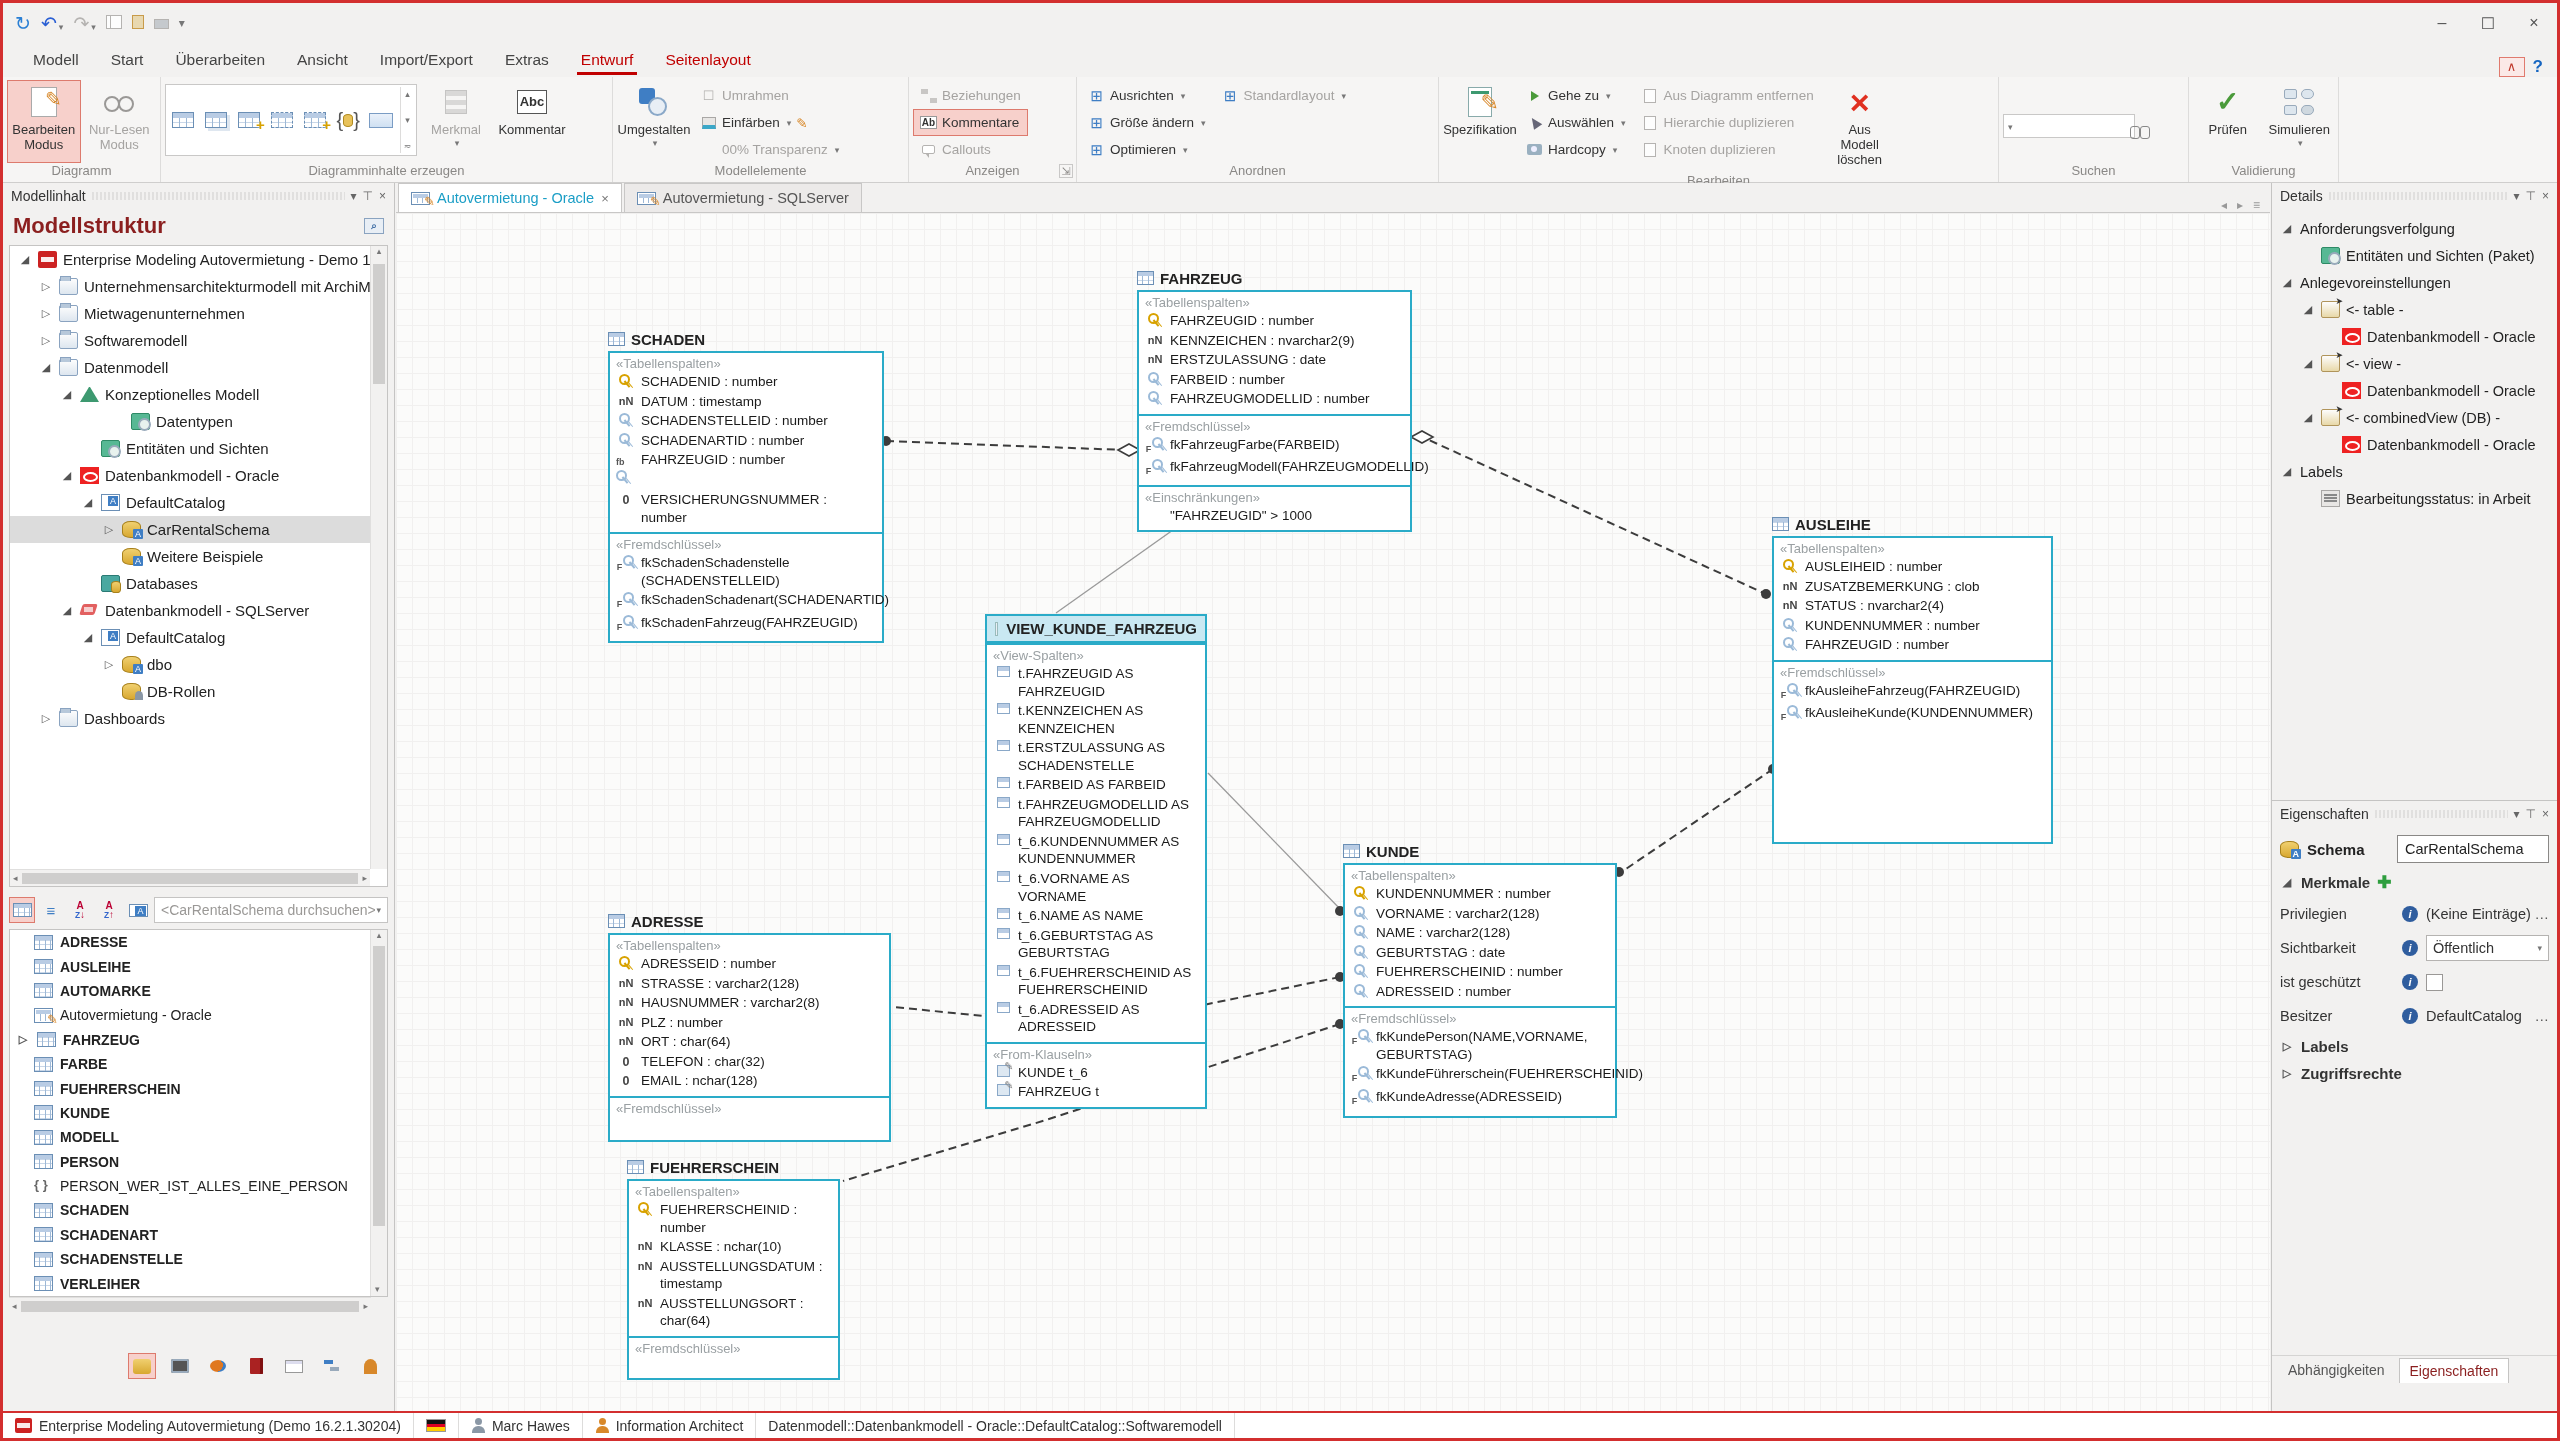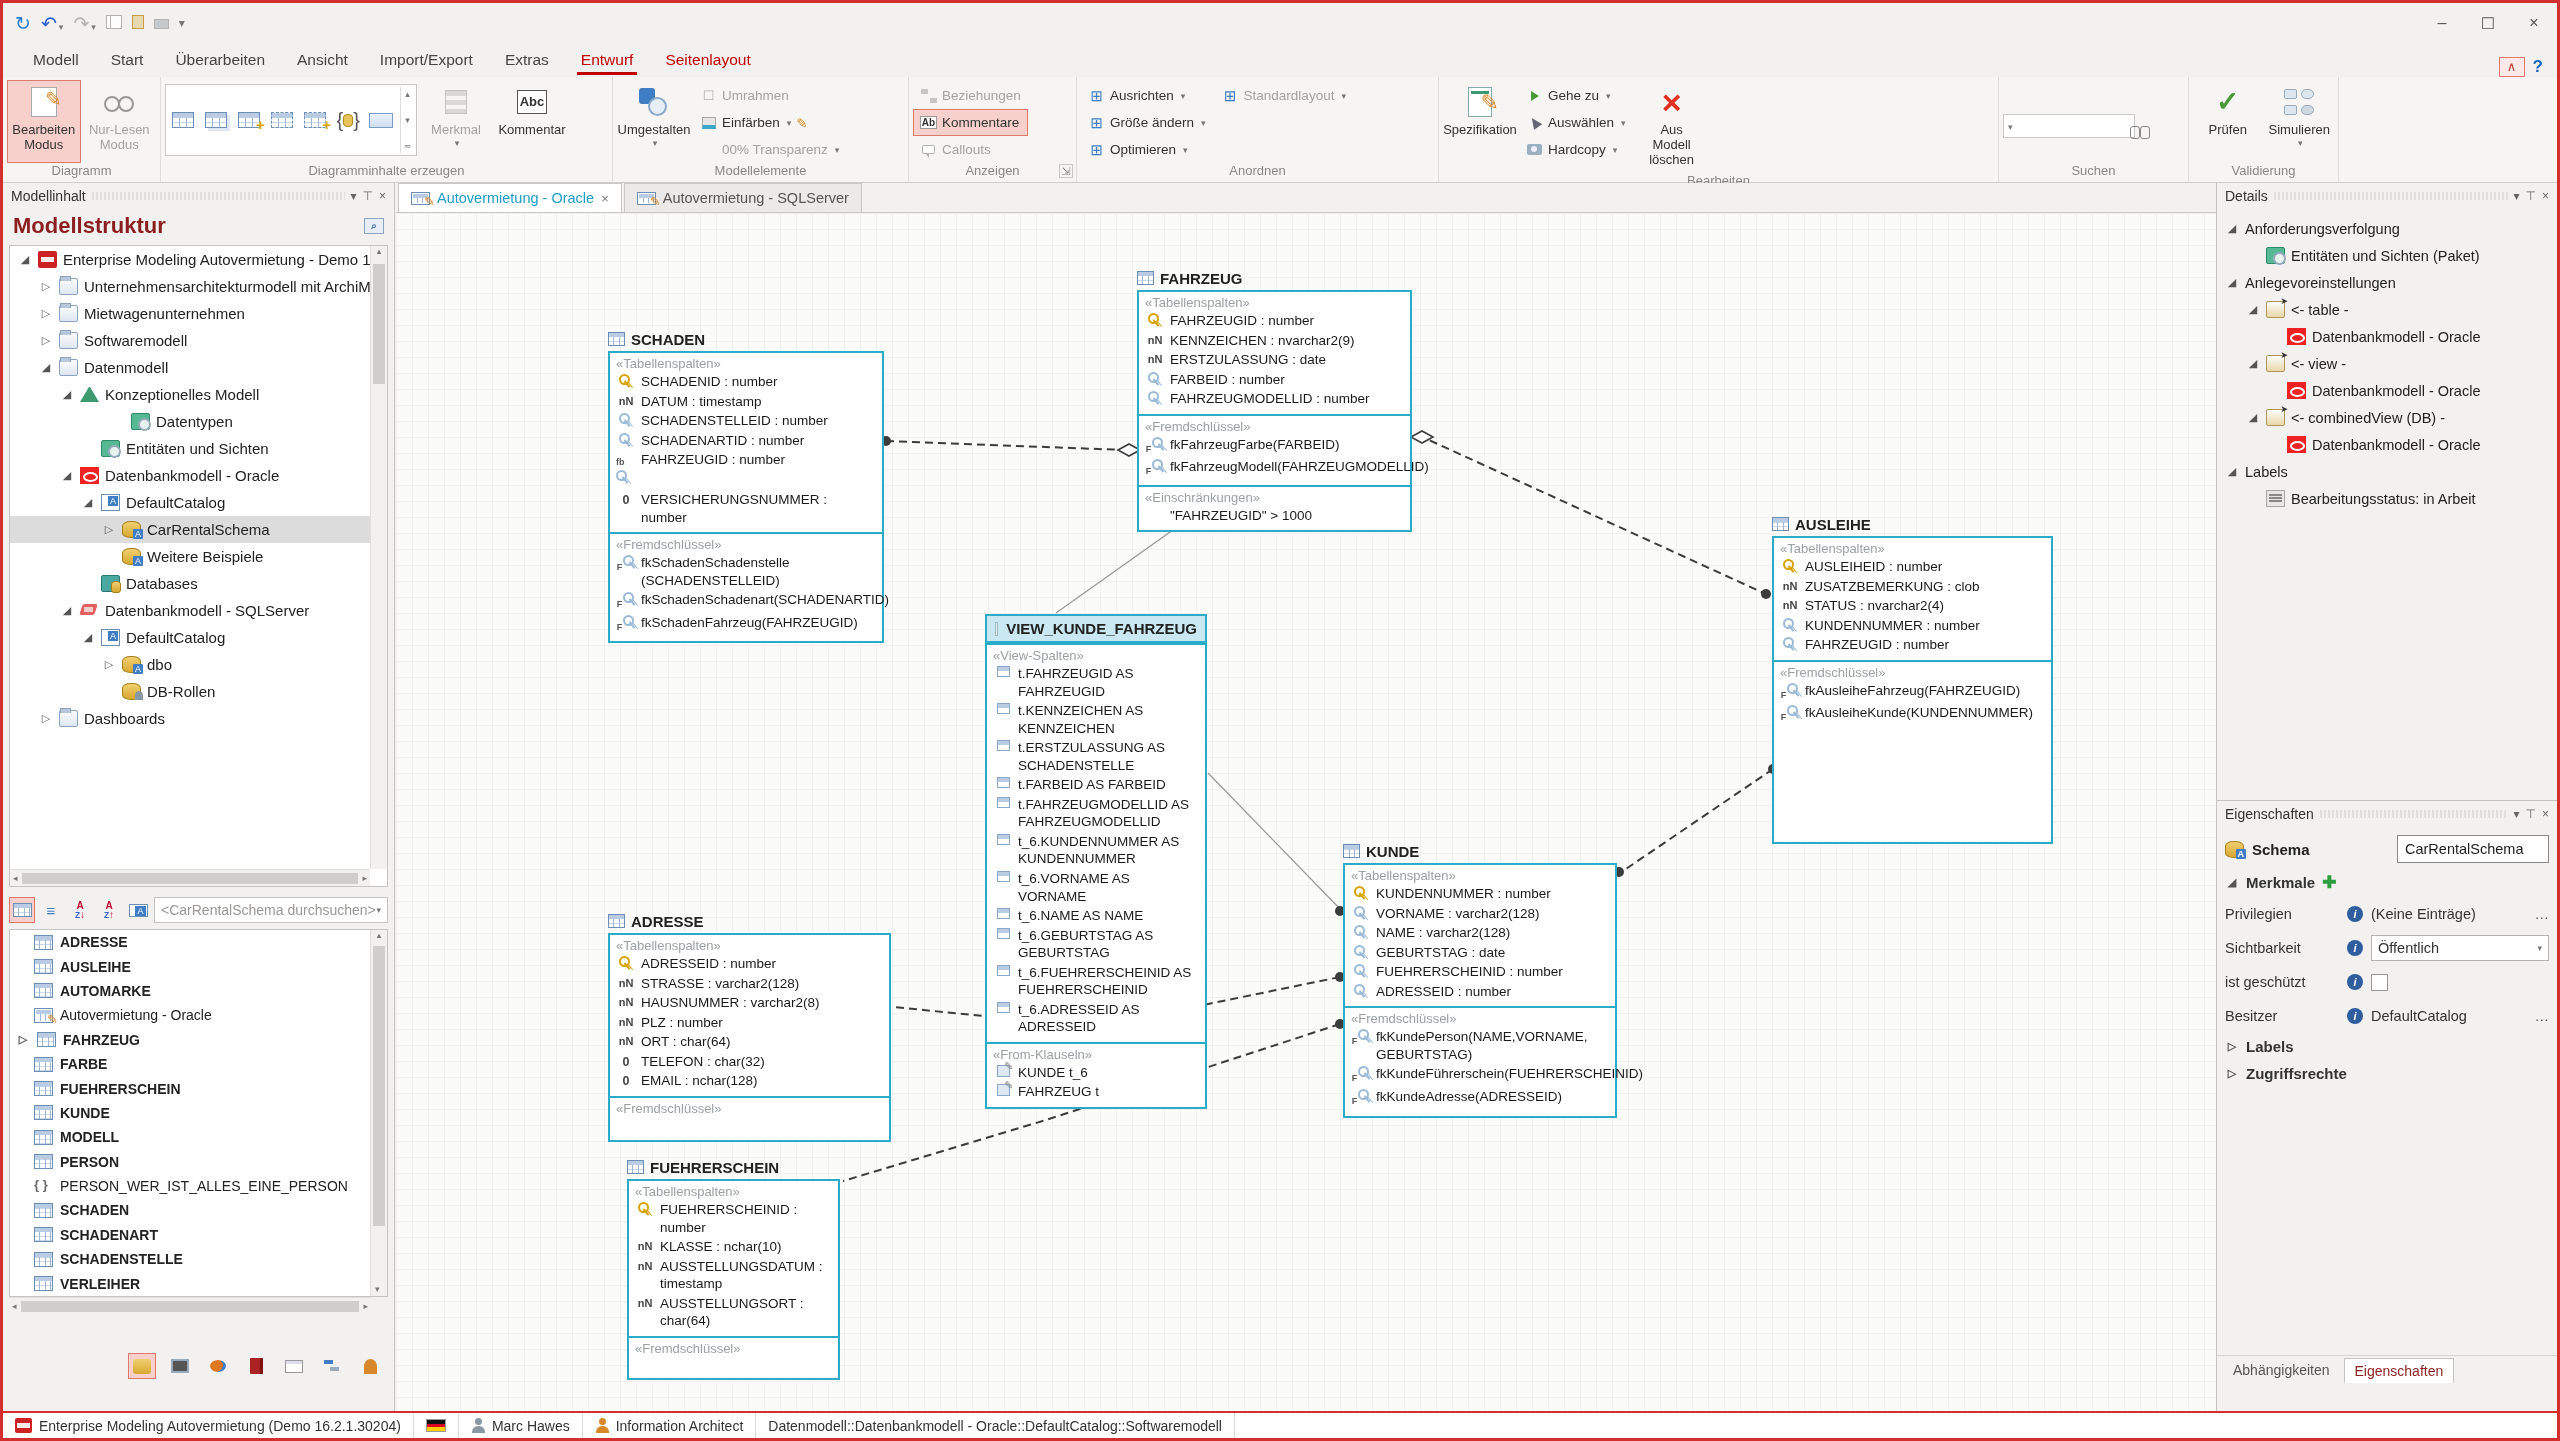--- a/index.html
+++ b/index.html
@@ -149,21 +149,21 @@
   .fpre { font-size:9px; font-weight:bold; color:#555; margin-right:1px; }
   .vcol { width:13px; height:11px; border:1px solid #8aa8c8; background:linear-gradient(#b9cce4 0 4px, #fff 4px); display:inline-block; }
   .fromic { width:13px; height:12px; border:1px solid #8aa8c8; background:#dde8f2; position:relative; display:inline-block; }
   .fromic::after { content:"✎"; position:absolute; right:-5px; top:-7px; font-size:11px; color:#888; }
   .tblic { width:17px; height:14px; border:1px solid #6b8fb5; background:
      linear-gradient(#b9cce4 0 4px, transparent 4px),
      repeating-linear-gradient(90deg, transparent 0 4.5px, #9db8d6 4.5px 5.5px),
      repeating-linear-gradient(transparent 0 3.5px, #c9d7e8 3.5px 4.5px); background-color:#fff; display:inline-block; }
   .viewic { width:17px; height:14px; border:1px solid #9bb; background:repeating-linear-gradient(90deg,#e8eef5 0 5px,#cdd8e5 5px 6px); display:inline-block; }
   
-  .rightpanel { position:absolute; top:180px; right:0; width:341px; bottom:27px; background:#f2f1f0; border-left:1px solid #c5c4c3; }
+  .rightpanel { position:absolute; top:180px; right:0; width:286px; bottom:27px; background:#f2f1f0; border-left:1px solid #c5c4c3; }
   .dtree { padding-top:6px; }
   .dtree .trow { height:27px; font-size:14.5px; }
   .props { position:absolute; left:0; right:0; top:617px; bottom:28px; border-top:1px solid #c5c4c3; }
   .prow { display:flex; align-items:center; font-size:14.5px; height:34px; padding:0 8px; color:#333; }
   .prow .plabel { width:122px; }
   .info { width:16px; height:16px; border-radius:50%; background:#2f5d9e; color:#fff; font-size:11px; font-style:italic; font-weight:bold; display:inline-flex; align-items:center; justify-content:center; margin-right:8px; flex:0 0 16px; }
   .pval { flex:1; }
   .pmore { color:#555; }
   .pcombo { flex:1; height:26px; border:1px solid #b5b3b1; background:#fff; display:flex; align-items:center; padding:0 6px; }
   .pcombo .dd { margin-left:auto; }
@@ -464,20 +464,40 @@
               <span class="dd">▾</span>
             </div>
             <div class="rsmall">
               <span class="sic">
                 <span class="cam-ic"></span>
               </span>
               <span>Hardcopy</span>
               <span class="dd">▾</span>
             </div>
           </div>
+          <div class="rsmallcol">
+            <div class="rsmall dim">
+              <span class="sic">
+                <span class="sheet-ic"></span>
+              </span>
+              <span>Aus Diagramm entfernen</span>
+            </div>
+            <div class="rsmall dim">
+              <span class="sic">
+                <span class="sheet-ic"></span>
+              </span>
+              <span>Hierarchie duplizieren</span>
+            </div>
+            <div class="rsmall dim">
+              <span class="sic">
+                <span class="sheet-ic"></span>
+              </span>
+              <span>Knoten duplizieren</span>
+            </div>
+          </div>
           <div class="rbig">
             <div class="ricon">
               <span class="ic-redx">×</span>
             </div>
             <div>
               <div>Aus</div>
               <div>Modell</div>
               <div>löschen</div>
             </div>
           </div>

